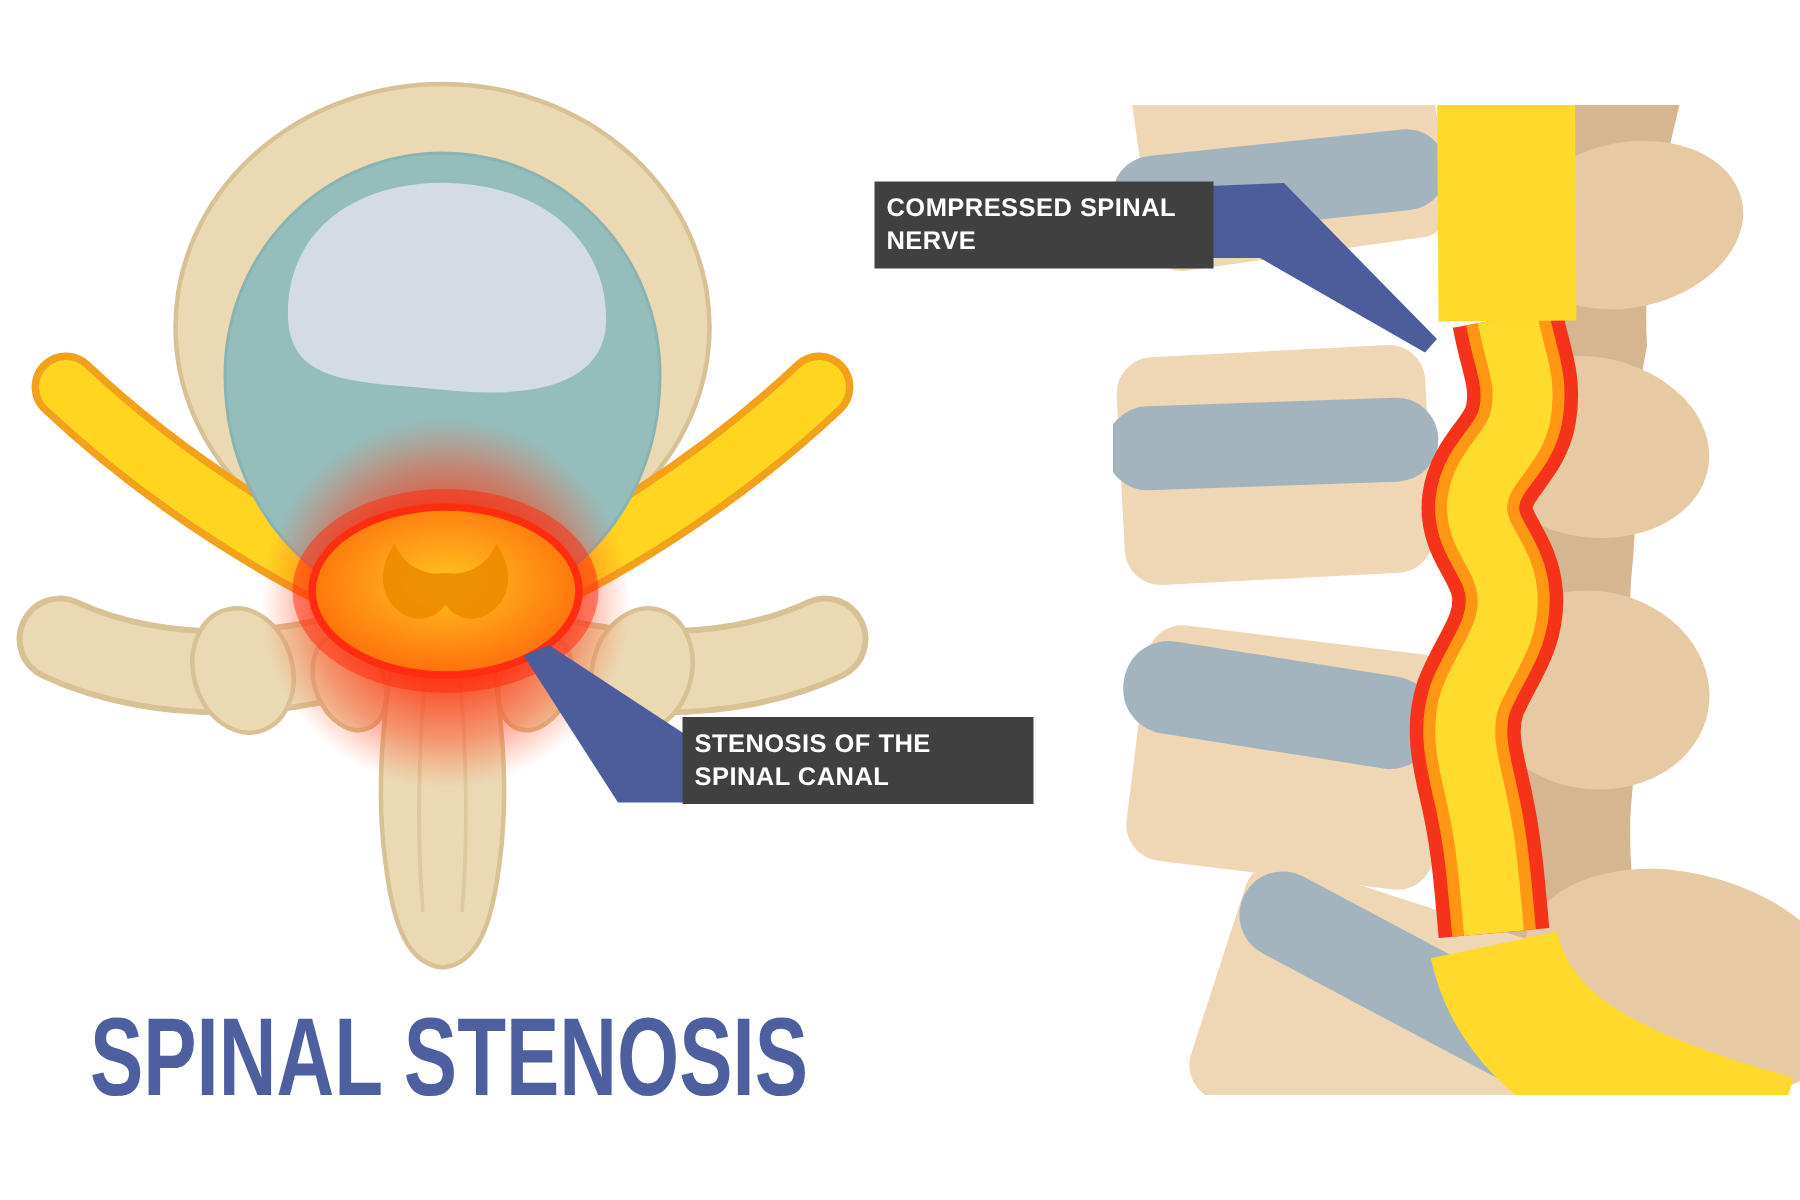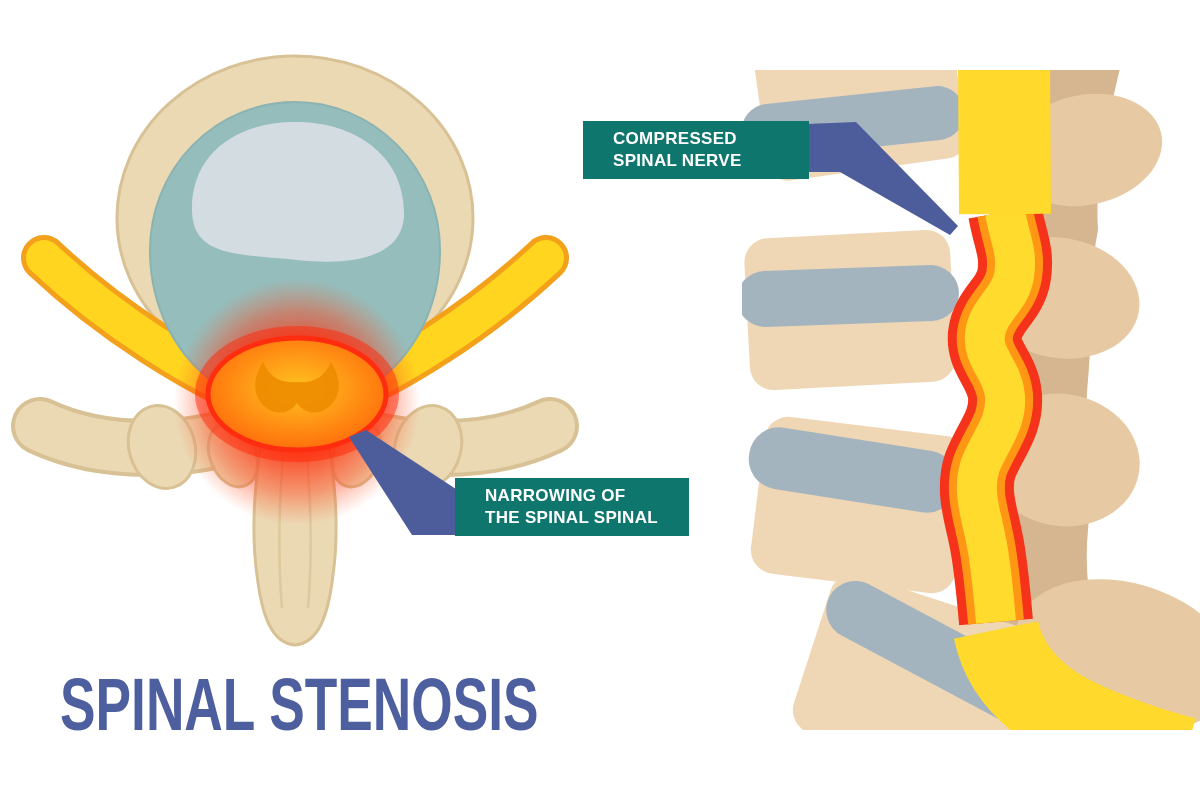--- a/index.html
+++ b/index.html
@@ -2,23 +2,23 @@
 <html><head>
 <meta charset="utf-8">
 <style>
   html,body{margin:0;padding:0;background:#ffffff;}
   #stage{
     position:relative;width:1200px;height:800px;background:#ffffff;
     overflow:hidden;font-family:"Liberation Sans", sans-serif;
   }
   #art{position:absolute;left:0;top:0;}
   .callout{
-    position:absolute;background:#0f766e;color:#ffffff;
+    position:absolute;background:#404040;color:#ffffff;
     font-weight:bold;font-size:17px;line-height:1.28;letter-spacing:.3px;
-    padding:7px 30px;box-sizing:border-box;
+    padding:7px 8px;box-sizing:border-box;
   }
   #callout-compressed{left:583px;top:121px;width:226px;min-height:58px;}
   #callout-narrowing{left:455px;top:478px;width:234px;min-height:58px;}
   #diagram-title{
     position:absolute;left:60px;top:662px;color:#4d5f9f;font-weight:bold;
     font-size:74px;letter-spacing:0px;white-space:nowrap;
     transform:scaleX(0.72);transform-origin:left center;
   }
 </style>
 </head>
@@ -140,16 +140,16 @@
     </g>
 
     <g>
       <polygon points="806,124 856,122 958,226 950,235 840,172 806,172" fill="#4d5d9c"></polygon>
       <polygon points="349,437 366,430 462,493 462,535 412,535" fill="#4d5d9c"></polygon>
     </g>
   </svg>
 
   <div class="callout" id="callout-compressed">COMPRESSED SPINAL NERVE</div>
 
-  <div class="callout" id="callout-narrowing">NARROWING OF THE SPINAL SPINAL</div>
+  <div class="callout" id="callout-narrowing">STENOSIS OF THE SPINAL CANAL</div>
 
   <div id="diagram-title">SPINAL STENOSIS</div>
 </div>
 
 </body></html>

